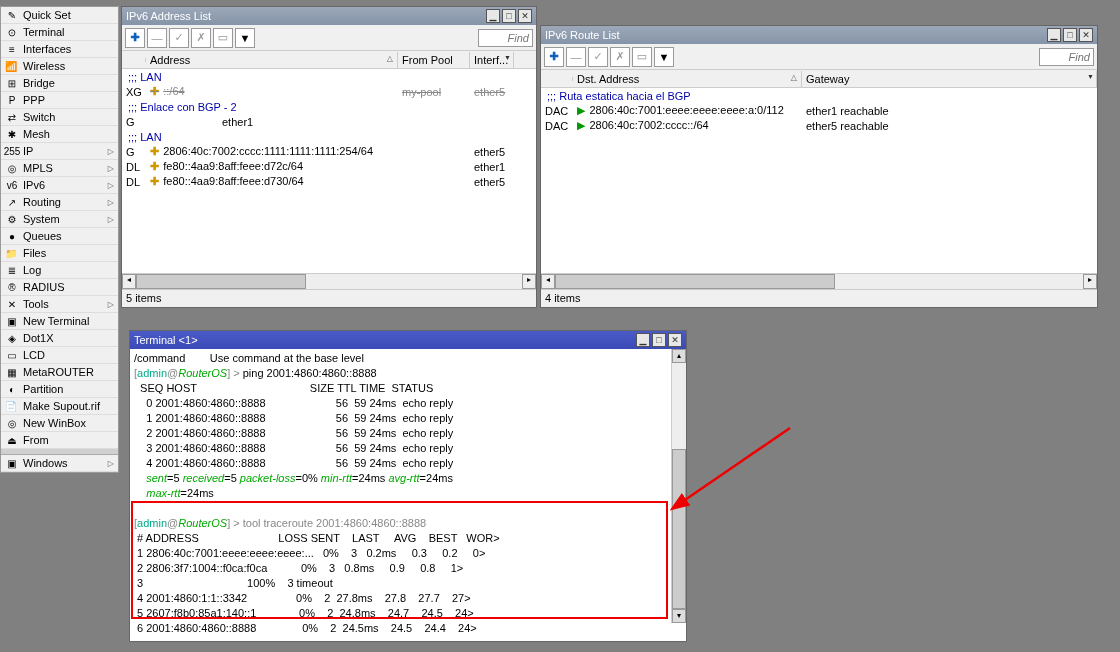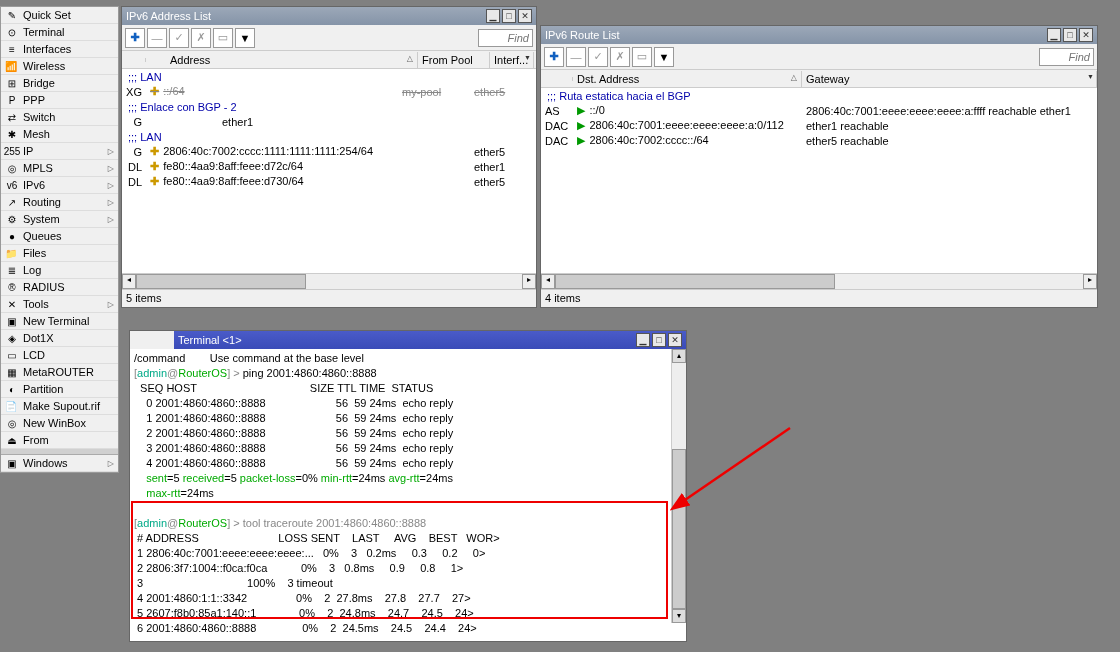--- a/index.html
+++ b/index.html
@@ -10,50 +10,50 @@
   .sidebar-item { display: flex; align-items: center; padding: 2px 4px; cursor: pointer; border-bottom: 1px solid #ddd; height: 17px; }
   .sidebar-item .icon { width: 14px; height: 14px; margin-right: 4px; display: inline-flex; align-items: center; justify-content: center; font-size: 10px; }
   .sidebar-item .arrow { margin-left: auto; font-size: 8px; color: #666; }
   .sidebar-sep { height: 6px; background: #d0d0d0; border-bottom: 1px solid #aaa; }
   
   
   .win { position: absolute; background: #f0f0f0; border: 1px solid #666; display:flex; flex-direction:column; }
   .titlebar { background: linear-gradient(#9ca8b8, #8594a8); color: #fff; padding: 2px 4px; display: flex; align-items: center; height: 18px; }
   .titlebar .title { flex:1; }
   .titlebar .win-btn { width: 14px; height: 14px; border: 1px solid #555; background: #e8e8e8; color:#333; margin-left:2px; font-size: 9px; line-height: 12px; text-align:center; cursor:pointer;}
-  .terminal .titlebar { background: linear-gradient(#4a5bc8, #3a4bb8); margin-left: 44px; }
+  .terminal .titlebar { background: linear-gradient(#4a5bc8, #3a4bb8); }
   
   .toolbar { background: #f0f0f0; padding: 3px; display: flex; align-items: center; border-bottom: 1px solid #ccc; height:26px; }
   .tool-btn { width: 20px; height: 20px; border: 1px solid #999; background: #fff; margin-right: 2px; display:inline-flex; align-items:center; justify-content:center; cursor:pointer;}
   .tool-btn.blue { color:#1060c0; font-weight:bold; }
   .tool-btn.gray { color:#999; }
   .find-box { margin-left:auto; width:55px; height:18px; border:1px solid #999; background:#fff; padding:0 3px; color:#999; font-style:italic; text-align:right;}
   
   .table-head { display:flex; background:#f0f0f0; border-bottom:1px solid #ccc; height:18px; align-items:center; }
   .table-head .col { padding:2px 4px; border-right:1px solid #ccc; overflow:hidden; white-space:nowrap; }
   .table-head .sort-ind { float:right; font-size:8px; color:#666; }
   .dd-arrow{ position:absolute; right:2px; font-size:7px; color:#333;}
   
   .table-body { flex:1; background:#fff; overflow:hidden; position:relative; }
   .row { display:flex; height:15px; align-items:center; }
   .row .cell { padding:10px 4px; overflow:hidden; white-space:nowrap; }
   .row.comment { color:#00a; }
-  .flag-cell{ width:24px; text-align:right; padding-left:4px;}
+  .flag-cell{ width:24px; text-align:left; padding-left:4px;}
   .plus-ico{color:#c90; font-weight:bold;}
   .tri-ico{color:#090;}
   
   .statusbar { height:18px; background:#f0f0f0; border-top:1px solid #ccc; padding:2px 4px; }
   .sb-scroll{height:16px; background:#eee; border-top:1px solid #ccc; display:flex;}
   .sb-scroll .thumb{background:#ccc; border:1px solid #999;}
   
   
   .terminal-body { flex:1; background:#fff; font-family: "Consolas","Courier New",monospace; font-size:12px; padding:2px 4px; line-height:14px; white-space:pre; color:#000; position:relative; overflow:hidden;}
   .t-br{color:#888;}
   .t-cy{color:#0a8;}
-  .t-gr{color:#0a0;}
+  .t-gr{color:#0a0;font-style:italic;}
   .redbox{ position:absolute; border:2px solid #e00; }
   .arrow-svg{position:absolute; pointer-events:none;}
   
   .v-scroll{ position:absolute; right:0; top:18px; bottom:18px; width:15px; background:#eee; border-left:1px solid #ccc;}
   .v-scroll .arr{height:14px; background:#ddd; border:1px solid #999; text-align:center; font-size:8px; line-height:12px;}
   .v-scroll .track{position:absolute; top:14px; bottom:14px; left:0; right:0;}
   .v-scroll .vthumb{background:#ccc; border:1px solid #999; width:100%;}
 </style>
 </head>
 <body>
@@ -188,21 +188,21 @@
     <span class="tool-btn blue">✚</span>
     <span class="tool-btn gray">—</span>
     <span class="tool-btn gray">✓</span>
     <span class="tool-btn gray">✗</span>
     <span class="tool-btn gray">▭</span>
     <span class="tool-btn">▼</span>
     <input class="find-box" placeholder="Find" style="">
   </div>
   <div class="table-head">
     <div class="col" style="width:24px;"></div>
-    <div class="col" style="width:252px; position:relative;margin-left:20px;"><span>Address</span><span class="sort-ind">△</span></div>
+    <div class="col" style="width:252px; position:relative;"><span>Address</span><span class="sort-ind">△</span></div>
     <div class="col" style="width:72px;">From Pool</div>
     <div class="col" style="width:44px; position:relative;"><span>Interf...</span><span class="dd-arrow">▼</span></div>
   </div>
   <div class="table-body" id="addr-rows">
       <div class="row comment">
         <span class="cell" style="padding-left:6px;">;;; LAN</span>
       </div>
       <div class="row">
         <span class="cell flag-cell">XG</span>
         <span class="cell" style="width:252px;text-decoration:line-through;color:#888;"><span class="plus-ico" style="margin-right:4px;">✚</span>::/64</span>
@@ -265,25 +265,20 @@
     <input class="find-box" placeholder="Find" style="">
   </div>
   <div class="table-head">
     <div class="col" style="width:32px;"></div>
     <div class="col" style="width:229px;position:relative;"><span>Dst. Address</span><span class="sort-ind">△</span></div>
     <div class="col" style="flex:1;position:relative;"><span>Gateway</span><span class="dd-arrow">▼</span></div>
   </div>
   <div class="table-body" id="route-rows">
       <div class="row comment">
         <span class="cell" style="padding-left:6px;">;;; Ruta estatica hacia el BGP</span>
-      </div>
-      <div class="row">
-        <span class="cell" style="width:32px;">AS</span>
-        <span class="cell" style="width:229px;"><span class="tri-ico" style="margin-right:4px;">▶</span>::/0</span>
-        <span class="cell" style="flex:1;">2806:40c:7001:eeee:eeee:eeee:a:ffff reachable ether1</span>
       </div>
       <div class="row">
         <span class="cell" style="width:32px;">DAC</span>
         <span class="cell" style="width:229px;"><span class="tri-ico" style="margin-right:4px;">▶</span>2806:40c:7001:eeee:eeee:eeee:a:0/112</span>
         <span class="cell" style="flex:1;">ether1 reachable</span>
       </div>
       <div class="row">
         <span class="cell" style="width:32px;">DAC</span>
         <span class="cell" style="width:229px;"><span class="tri-ico" style="margin-right:4px;">▶</span>2806:40c:7002:cccc::/64</span>
         <span class="cell" style="flex:1;">ether5 reachable</span>

